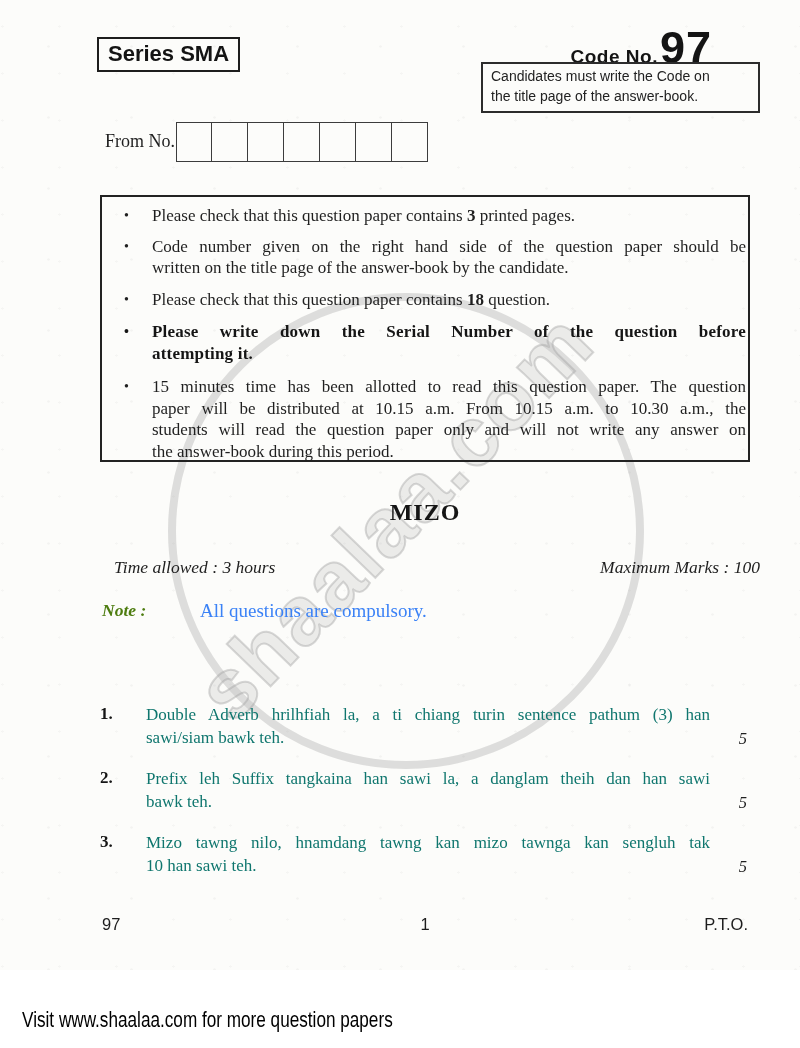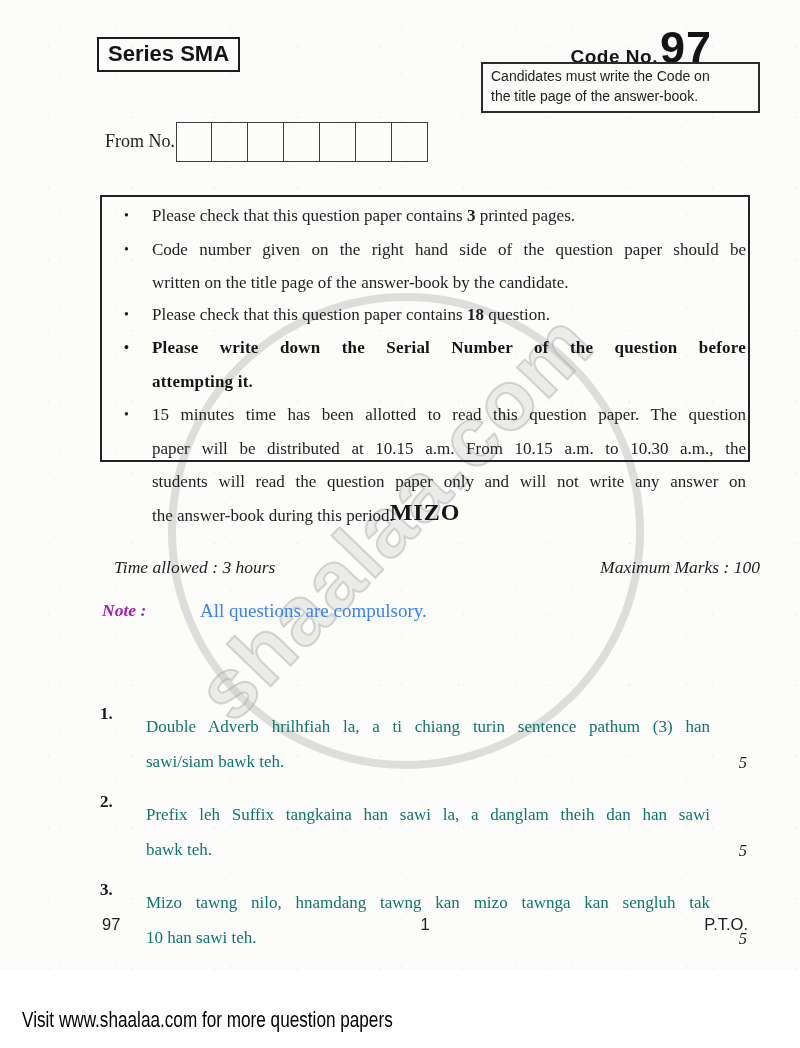--- a/index.html
+++ b/index.html
@@ -35,30 +35,30 @@
   .roll-cell + .roll-cell{border-left:none;}
   
   .inst-box{position:absolute;left:100px;top:195px;width:650px;height:267px;box-sizing:border-box;
             border:2.5px solid #222;padding:8px 0 0 0;}
   .inst-list{list-style:none;margin:0;padding:0;}
   .inst-item{position:relative;margin:0 2px 9px 50px;font-size:17px;line-height:21.5px;
              text-align:justify;color:#1f1f1f;}
   .inst-item .dot{position:absolute;left:-28px;top:0px;font-size:14px;}
   .inst-item.b-bold{font-weight:bold;letter-spacing:0.2px;color:#151515;}
   .mb2{margin-bottom:10px;} .mb3{margin-bottom:11px;} .mb4{margin-bottom:12px;} .mb5{margin-bottom:0;}
-  .jl{display:block;margin-top:12px;}
+  .jl{display:block;}
   .fj{text-align:justify;text-align-last:justify;}
   
   .title{position:absolute;left:100px;top:499px;width:650px;text-align:center;
          font-family:Liberation Serif, serif;font-weight:bold;font-size:24px;
          letter-spacing:1px;color:#151515;}
   .meta{position:absolute;left:102px;top:557px;width:646px;display:flex;
         justify-content:space-between;font-style:italic;font-size:17.5px;color:#1f1f1f;margin-left:12px;}
   .note-label{position:absolute;left:102px;top:600px;font-size:17.5px;font-style:italic;
-              font-weight:bold;color:#a21caf;}
+              font-weight:bold;color:#4d7c0f;}
   .note-text{position:absolute;left:200px;top:600px;font-size:19px;color:#3b82f6;}
   .section-heading{position:absolute;left:100px;top:664px;width:650px;text-align:center;
                    font-weight:bold;font-size:18.5px;letter-spacing:0.4px;color:#151515;}
   
   .questions{position:absolute;left:100px;top:704px;width:650px;}
   .q{display:flex;margin-bottom:19px;}
   .q-num{width:46px;font-weight:bold;font-size:17px;color:#151515;}
   .q-body{width:564px;font-size:17px;line-height:22.5px;color:#0f766e;font-family:Liberation Serif, serif;}
   .q-marks{flex:1;text-align:right;align-self:flex-end;font-style:italic;font-size:16.5px;
            padding-right:3px;color:#1f1f1f;}

